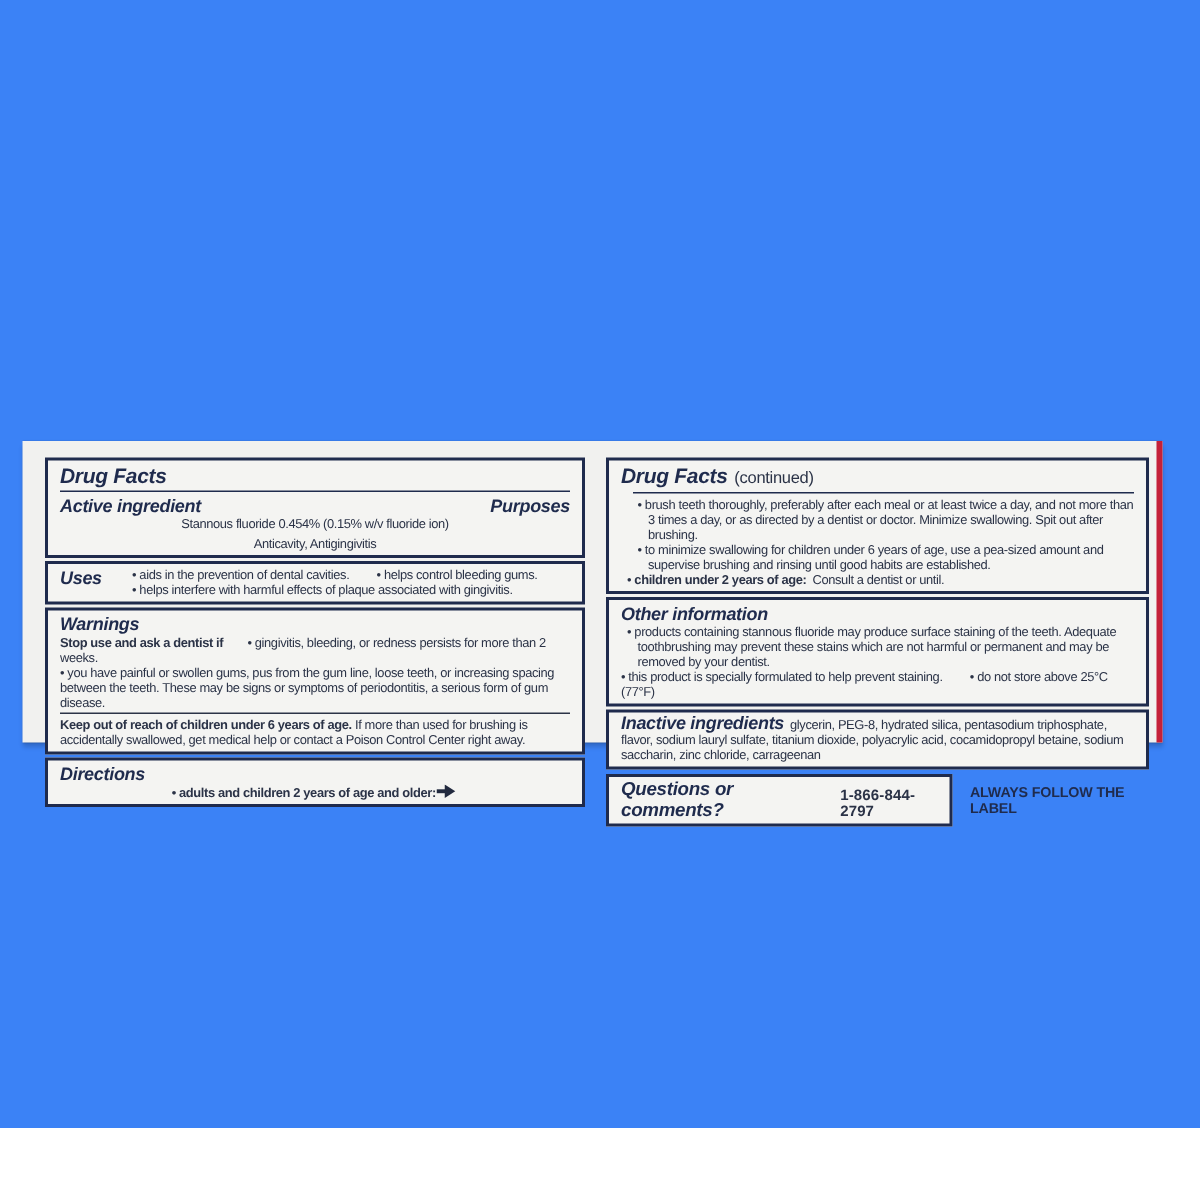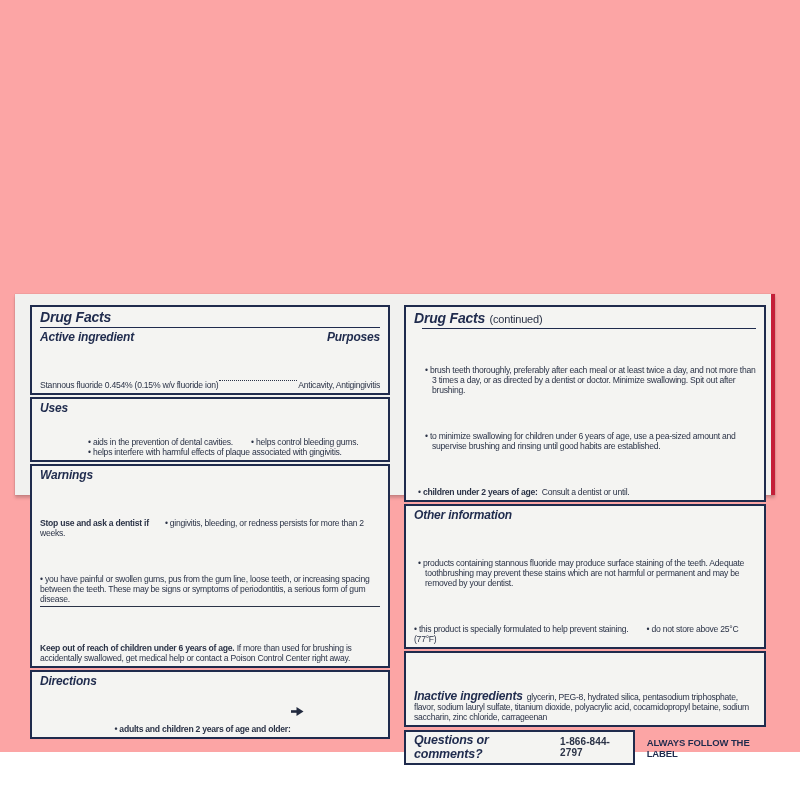--- a/index.html
+++ b/index.html
@@ -1,17 +1,17 @@
 <!DOCTYPE html>
 <html><head>
 <meta charset="utf-8">
 <style>
   * { margin:0; padding:0; box-sizing:border-box; }
   html,body { width:800px; height:800px; background:#ffffff; font-family:"Liberation Sans", sans-serif; }
-  .page { position:relative; width:800px; height:752px; background:#fca5a5; }
+  .page { position:relative; width:800px; height:752px; background:#3b82f6; }
 
   .panel {
     position:absolute; left:15px; top:294px; width:760px; height:201px;
     background:#f1f1ef;
     border-right:4px solid #c42039;
     box-shadow:0 3px 3px rgba(0,0,0,.18), 0 0 1px rgba(0,0,0,.25);
     padding:11px 5px 4px 15px;
   }
   .cols { display:flex; gap:14px; height:100%; }
   .col { display:flex; flex-direction:column; gap:2px; }
@@ -21,54 +21,54 @@
   .box {
     border:2px solid #1f2b4d;
     background:#f4f4f2;
     padding:2px 8px 3px 8px;
   }
 
   
   .h { font-style:italic; font-weight:bold; color:#1f2b4d; letter-spacing:-0.2px; }
   .title  { font-size:14px; line-height:16px; }
   .sub    { font-size:12px; line-height:14px; }
-  .t { font-size:8.6px; line-height:10px; letter-spacing:-0.25px; color:#2b3347;margin-top:36px; }
+  .t { font-size:8.6px; line-height:10px; letter-spacing:-0.25px; color:#2b3347; }
   .b { font-weight:bold; }
   .lead { margin-right:4px; }
   .cont-suffix { font-style:normal; font-weight:normal; font-size:11px; color:#2b3347; letter-spacing:-0.2px; }
 
   .rule { border-top:1.6px solid #1f2b4d; margin:2px 0 2px 0; }
   .rule.indent { margin-left:8px; margin-top:1px; }
   .thinrule { border-top:1px solid #2b3347; margin:2px 0; }
 
   .row { display:flex; }
   .sb  { justify-content:space-between; }
 
-  .leaderrow { align-items:flex-start; }
+  .leaderrow { align-items:center;flex-direction:column; }
   .leader { flex:1; border-bottom:1.4px dotted #2b3347; margin:0 1px 1.5px 1px; }
 
   
   .bl::before { content:"• "; }
   .gap { margin-left:16px; }
   .ml  { margin-left:10px; }
   .bullet-para { padding-left:11px; text-indent:-7px; }
   .bullet-para::before { content:"• "; }
   .indented { margin-left:7px; }
 
   
   .uses-flex { display:flex; align-items:flex-start; gap:14px; }
   .uses-flex .h { min-width:34px; }
 
   
   .dir-row { display:flex; justify-content:center; align-items:center; }
   .arrow { display:block; margin-right:2px; }
 
   
   .footer { display:flex; align-items:stretch; gap:12px; margin-top:1px; }
-  .qbox { border:2px solid #1f2b4d; background:#f4f4f2; display:flex; align-items:center; gap:20px; padding:1px 10px 2px 8px; }
+  .qbox { border:2px solid #1f2b4d; background:#f4f4f2; display:flex; align-items:flex-end; gap:20px; padding:1px 10px 2px 8px; }
   .qbox .q { font-size:12.5px; }
   .phone { font-size:10px; color:#2b3347; letter-spacing:0.1px; }
   .always { display:flex; align-items:center; font-weight:bold; font-size:9.5px; color:#1f2b4d; letter-spacing:-0.1px; }
 
   .inline-h { font-size:12px; margin-right:4px; }
 </style>
 </head>
 <body>
 
 <div class="page">

